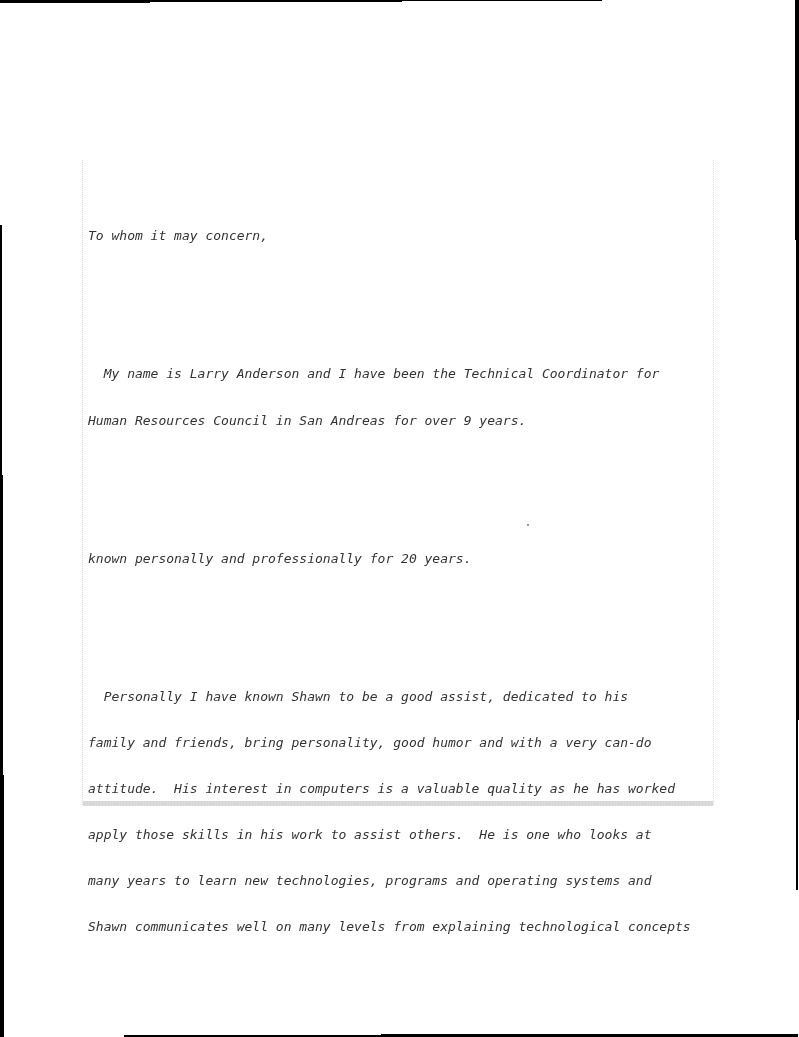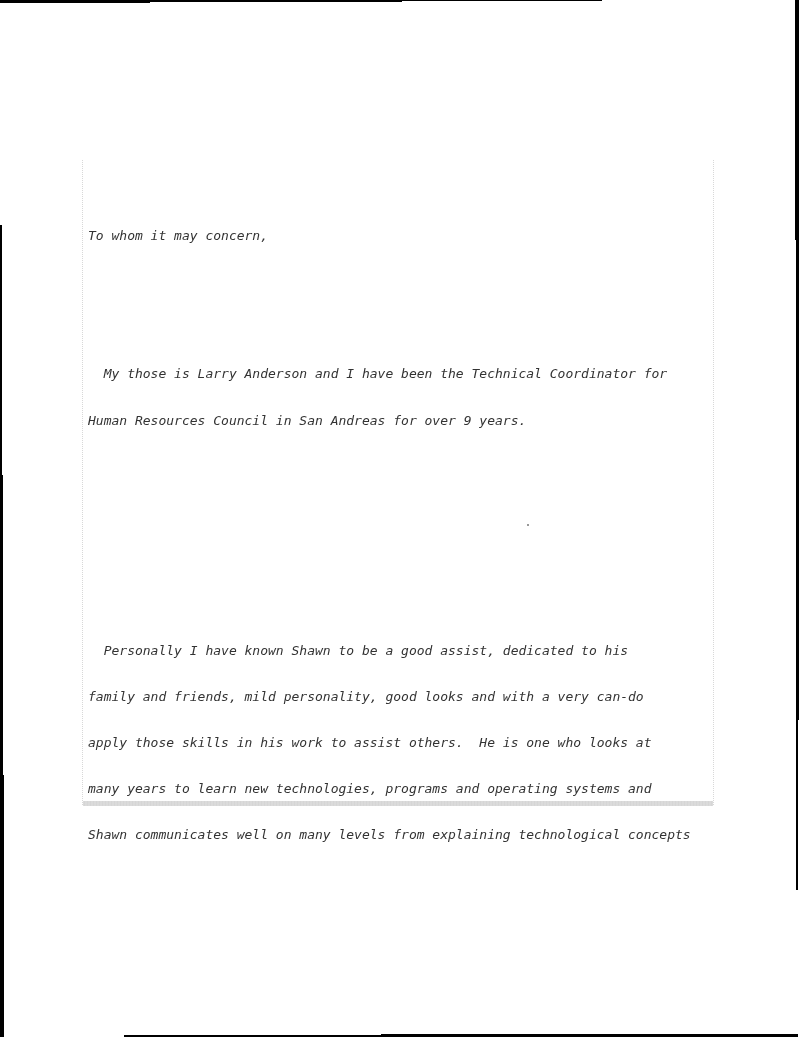--- a/index.html
+++ b/index.html
@@ -105,30 +105,32 @@
 <div class="letter-bottom-rule"></div>
 
 <div class="speck" style="left:527px; top:524px;"></div>
 
 <div class="letter">
   <p>
     <span class="line">To whom it may concern,</span>
   </p>
 
   <p>
-    <span class="line">  My those is Larry Anderson and I have been the Technical Coordinator for</span>
+    <span class="line">  My name is Larry Anderson and I have been the Technical Coordinator for</span>
     <span class="line">Human Resources Council in San Andreas for over 9 years.</span>
   </p>
 
   <p>
+    <span class="line">known personally and professionally for 20 years.</span>
   </p>
 
   <p>
     <span class="line">  Personally I have known Shawn to be a good assist, dedicated to his</span>
-    <span class="line">family and friends, mild personality, good looks and with a very can-do</span>
+    <span class="line">family and friends, bring personality, good humor and with a very can-do</span>
+    <span class="line">attitude.  His interest in computers is a valuable quality as he has worked</span>
     <span class="line">apply those skills in his work to assist others.  He is one who looks at</span>
     <span class="line">many years to learn new technologies, programs and operating systems and</span>
     <span class="line">Shawn communicates well on many levels from explaining technological concepts</span>
     
     
   </p>
 
   
 
   

